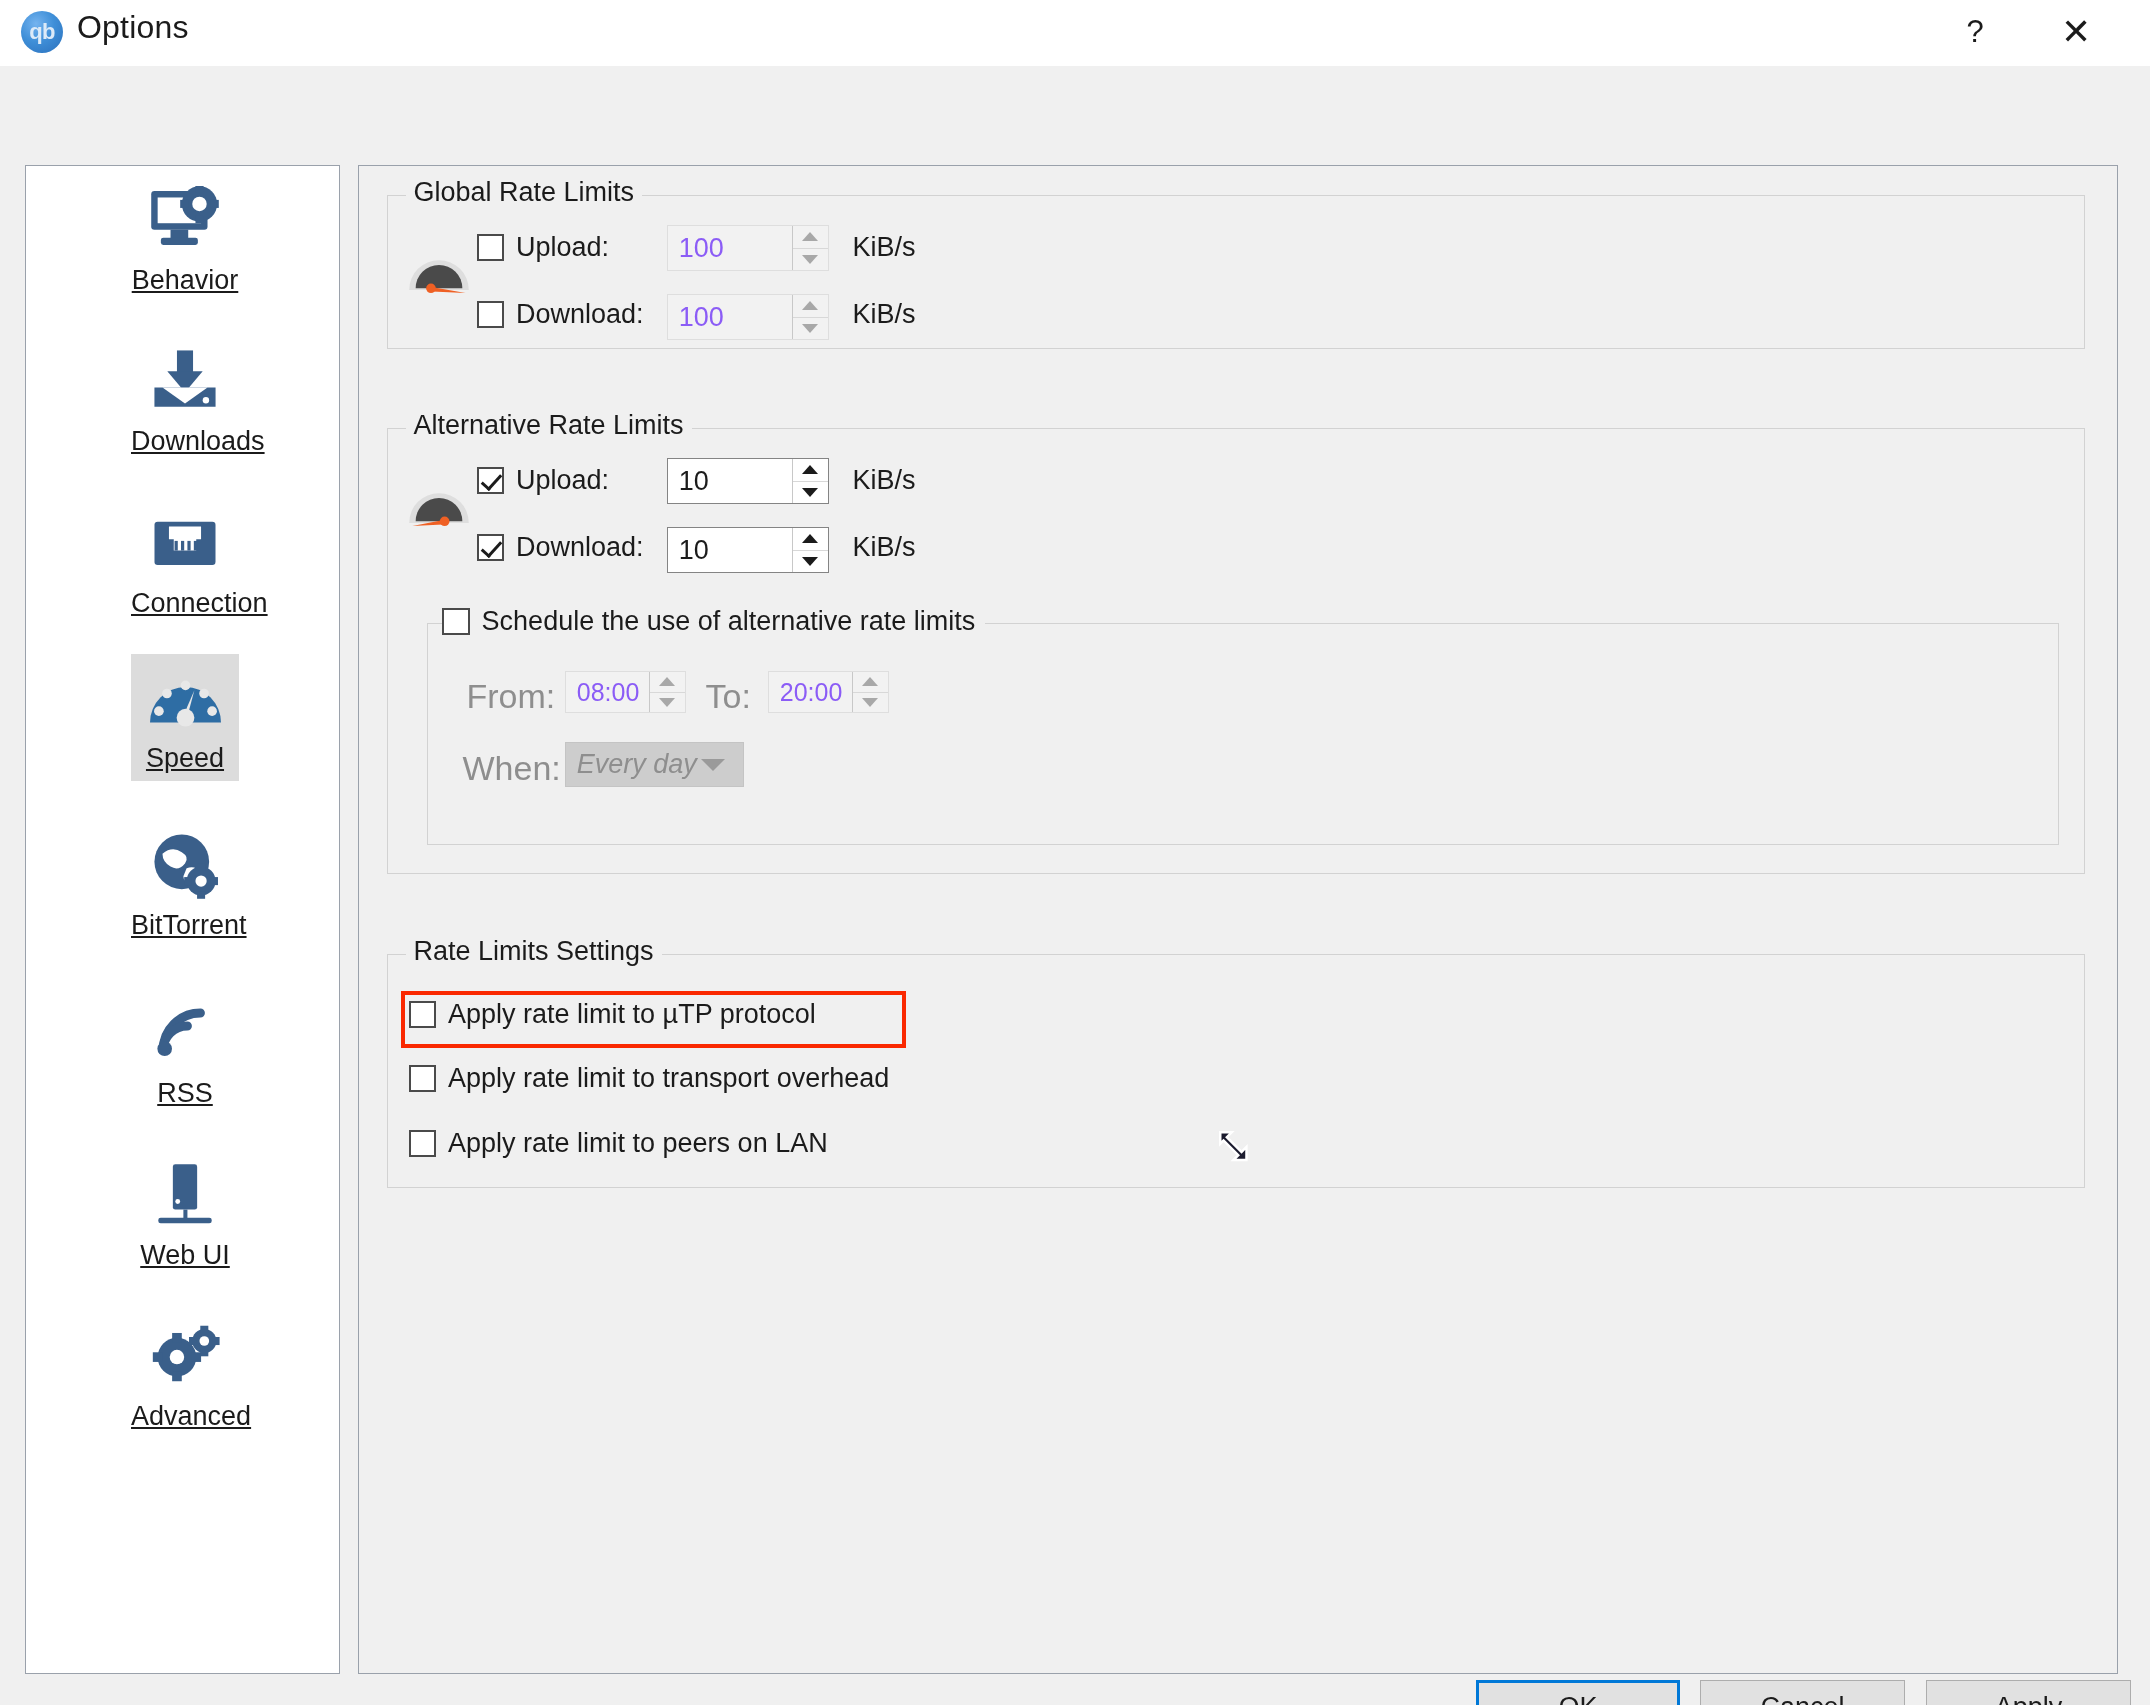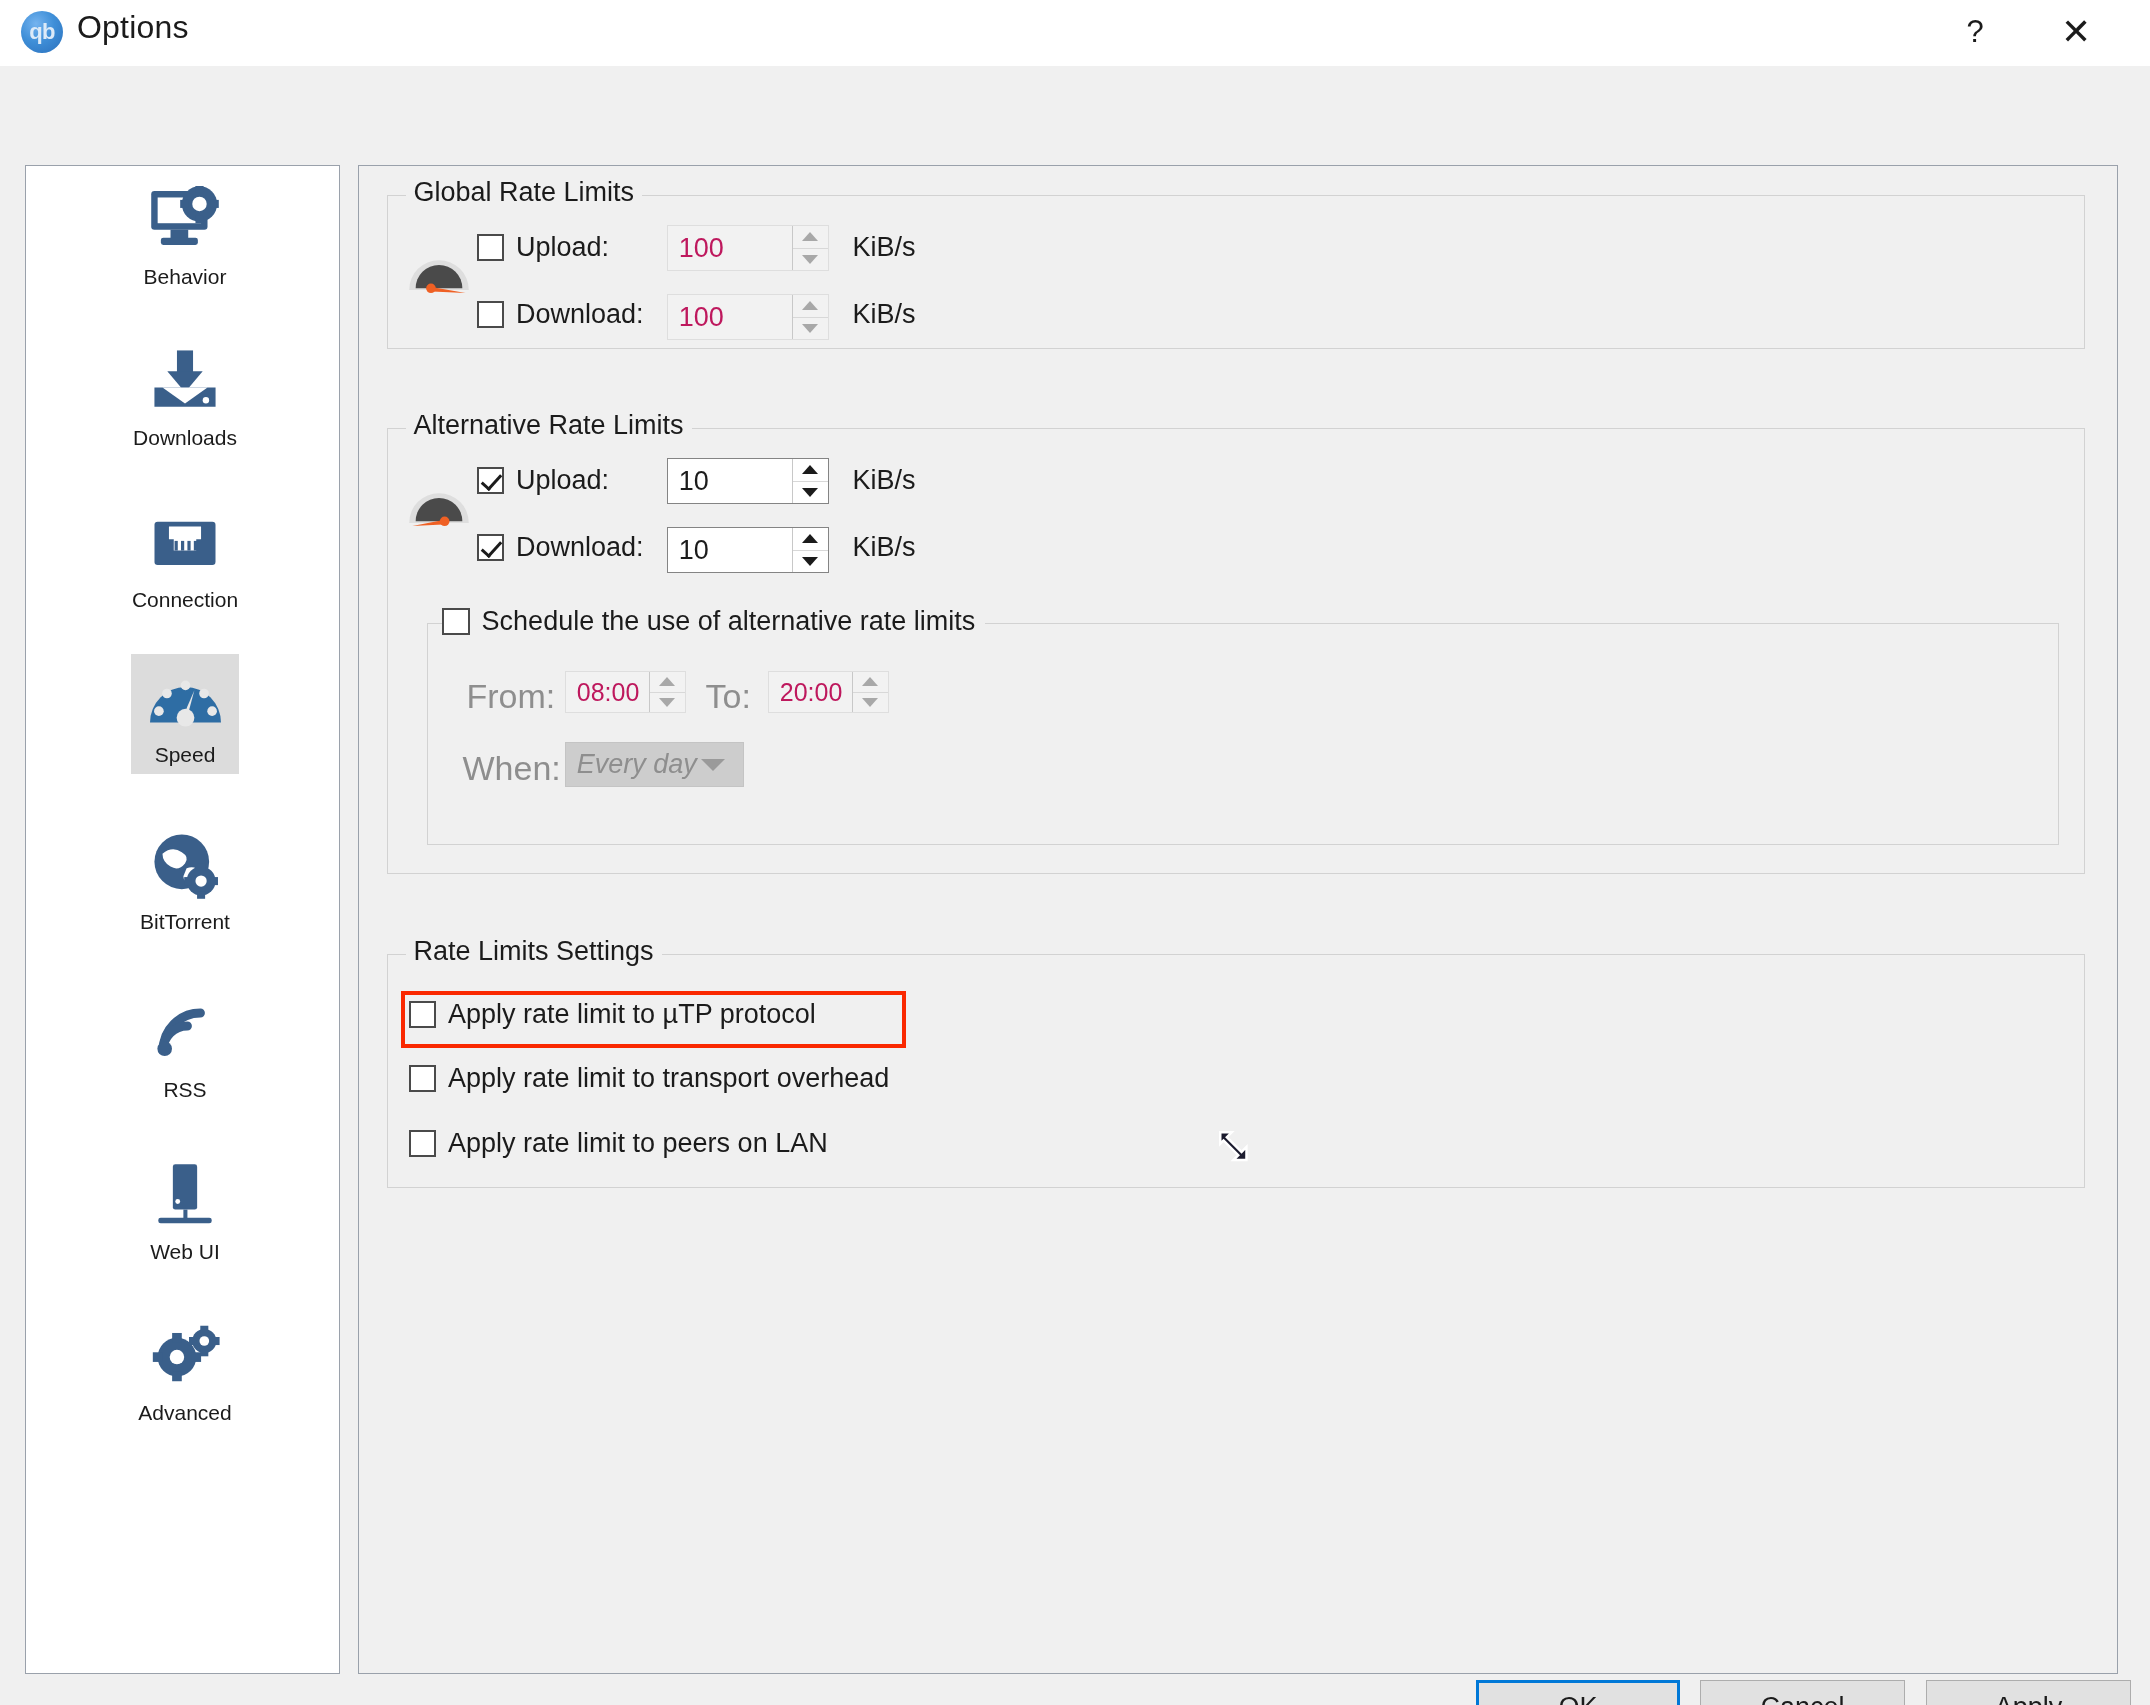--- a/index.html
+++ b/index.html
@@ -83,24 +83,25 @@
     box-sizing: border-box;
   }
   .side-item.selected { background: #dcdcdc; }
   .side-icon {
     height: 78px;
     display: flex;
     align-items: center;
     justify-content: center;
   }
   .side-label {
-    font-size: 21px;
+    font-size: 27px;
     color: #1b1b1b;
     margin-top: 6.5px;
     white-space: nowrap;
+    text-decoration: underline;
   }
 
   
   #content-panel {
     position: absolute;
     left: 358px; top: 99px;
     width: 1760px; height: 1509px;
     background: #f0f0f0;
     border: 1.6px solid #9aa1ab;
     box-sizing: border-box;
@@ -167,21 +168,21 @@
   .spin.disabled {
     border-color: #dedede;
     background: #f2f2f2;
   }
   .spin .val {
     font-size: 27px;
     color: #1b1b1b;
     padding-left: 11.3px;
     flex: 1;
   }
-  .spin.disabled .val { color: #be185d; }
+  .spin.disabled .val { color: #8b5cf6; }
   .spin .btns {
     width: 36px; height: 100%;
     border-left: 1.6px solid #c8c8c8;
     display: flex;
     flex-direction: column;
     box-sizing: border-box;
   }
   .spin .btns .up, .spin .btns .dn {
     flex: 1;
     display: flex;

